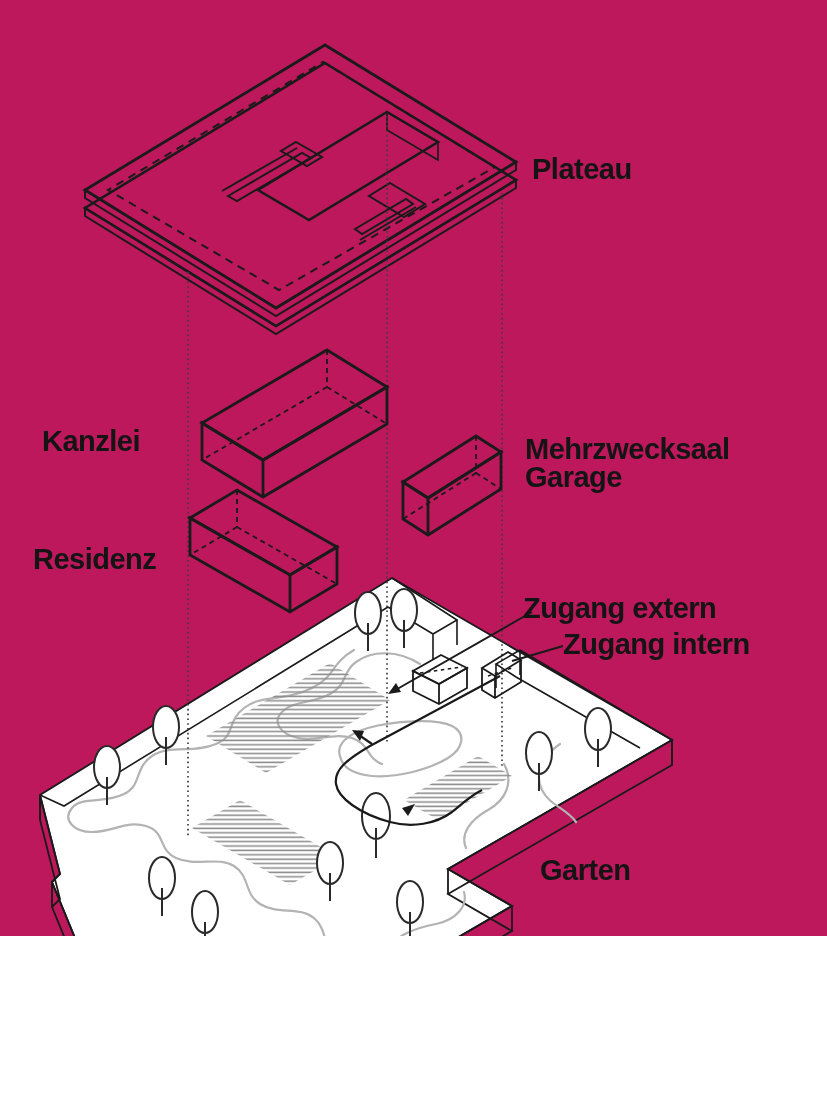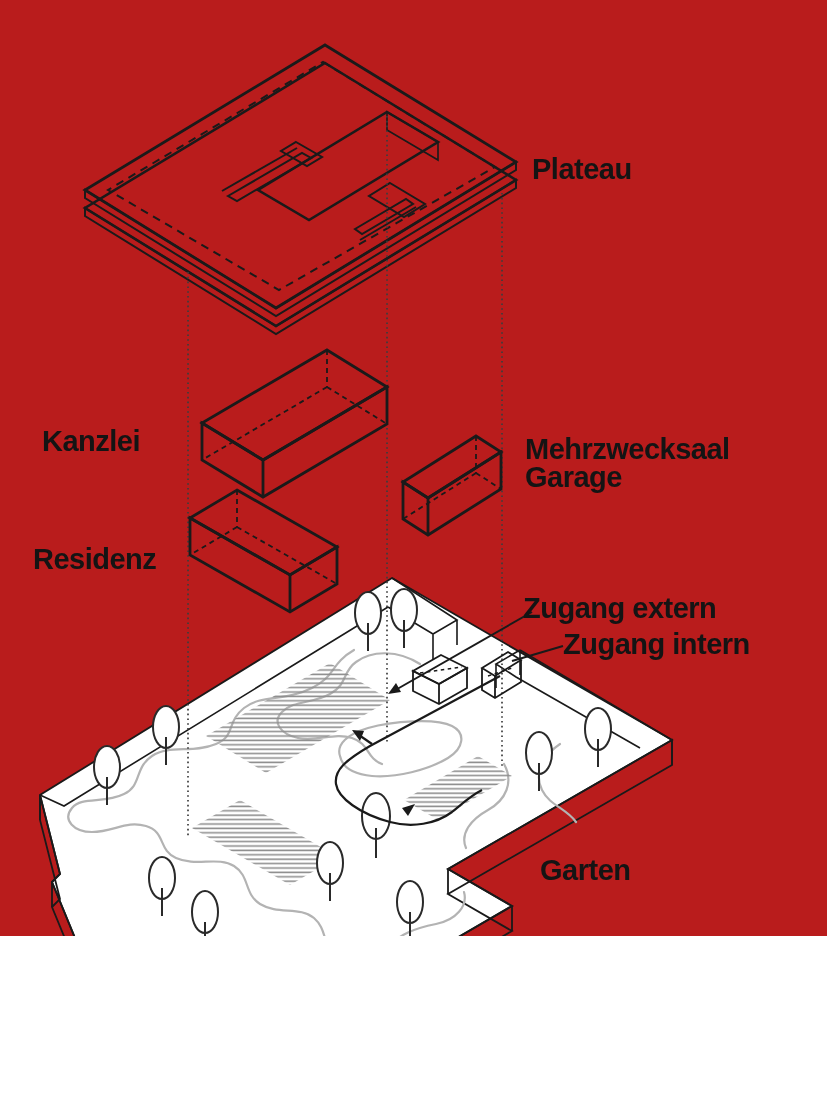--- a/index.html
+++ b/index.html
@@ -1,16 +1,16 @@
 <!DOCTYPE html>
 <html><head>
 <meta charset="utf-8">
 <style>
   html,body{margin:0;padding:0;background:#ffffff;}
-  .stage{position:relative;width:827px;height:936px;background:#b91c1c;overflow:hidden;}
+  .stage{position:relative;width:827px;height:936px;background:#be185d;overflow:hidden;}
   svg{display:block;}
   .lbl{font-family:"Liberation Sans",sans-serif;font-weight:bold;font-size:29px;fill:#141414;letter-spacing:-0.5px;}
   .ink{stroke:#1a1a1a;fill:none;}
   .grayPath{stroke:#b3b3b3;stroke-width:2.2;fill:none;stroke-linecap:round;}
 </style>
 </head>
 <body>
 
 <div class="stage">
 <svg width="827" height="1120" viewBox="0 0 827 1120">

